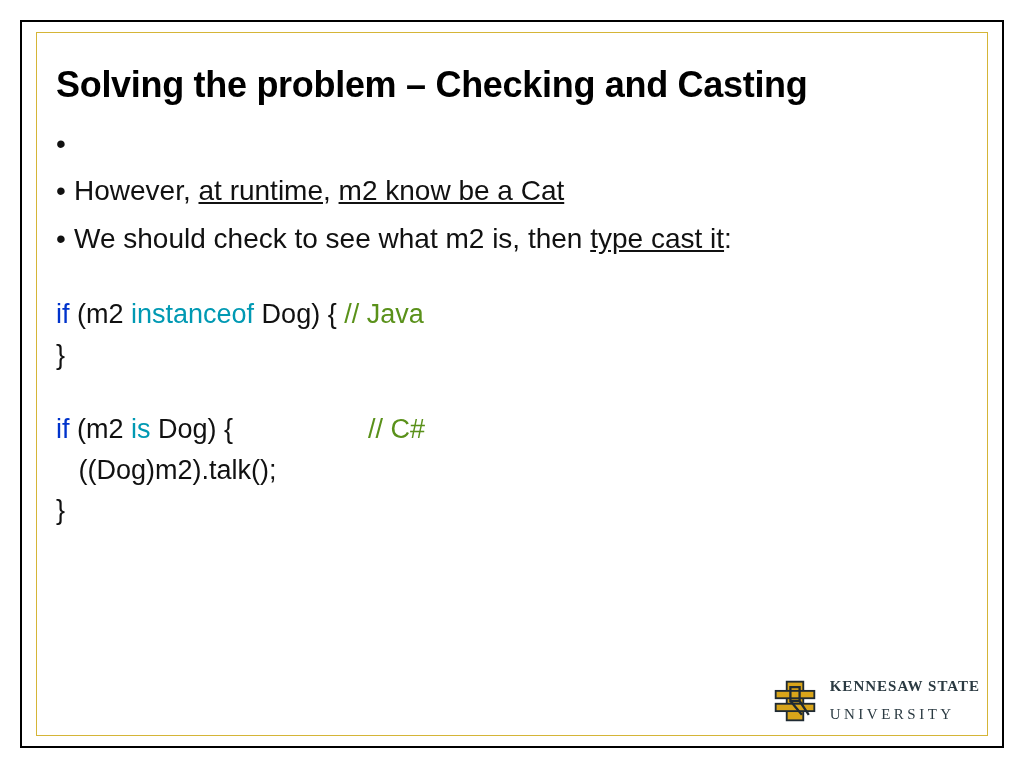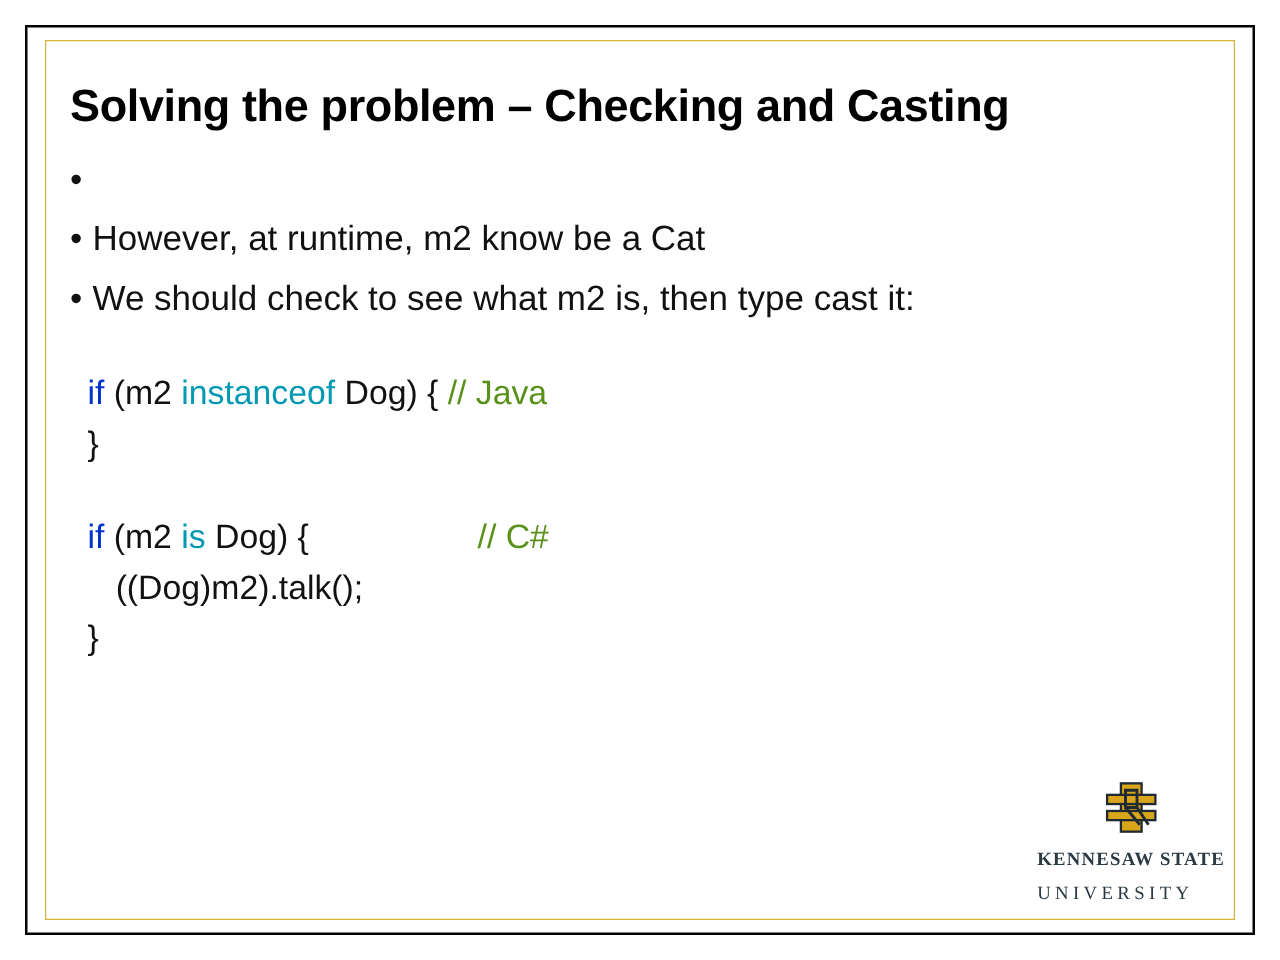--- a/index.html
+++ b/index.html
@@ -51,43 +51,42 @@
   }
   .bullet-row {
     display: flex;
     margin-bottom: 4px;
   }
   .bullet-mark {
     width: 18px;
     flex-shrink: 0;
   }
   .underline {
+    text-decoration: underline;
   }
   .code-block {
     font-size: 27px;
     color: #111;
     margin-top: 34px;
-    margin-left: 14px;
     line-height: 1.5;
     font-family: Arial, Helvetica, sans-serif;
   }
   .code-line {
     white-space: pre;
   }
   .kw-blue { color: #0033cc; }
   .kw-teal { color: #0099b3; }
   .cmt-green { color: #5a911a; }
   .logo {
     position: absolute;
     right: 44px;
     bottom: 44px;
     display: flex;
     align-items: center;
     gap: 12px;
-    flex-direction: column;
   }
   .logo-text {
     font-family: Georgia, 'Times New Roman', serif;
     line-height: 1.05;
     color: #2b3a42;
   }
   .logo-text .l1 {
     font-size: 15px;
     font-weight: bold;
     letter-spacing: 1.0px;

